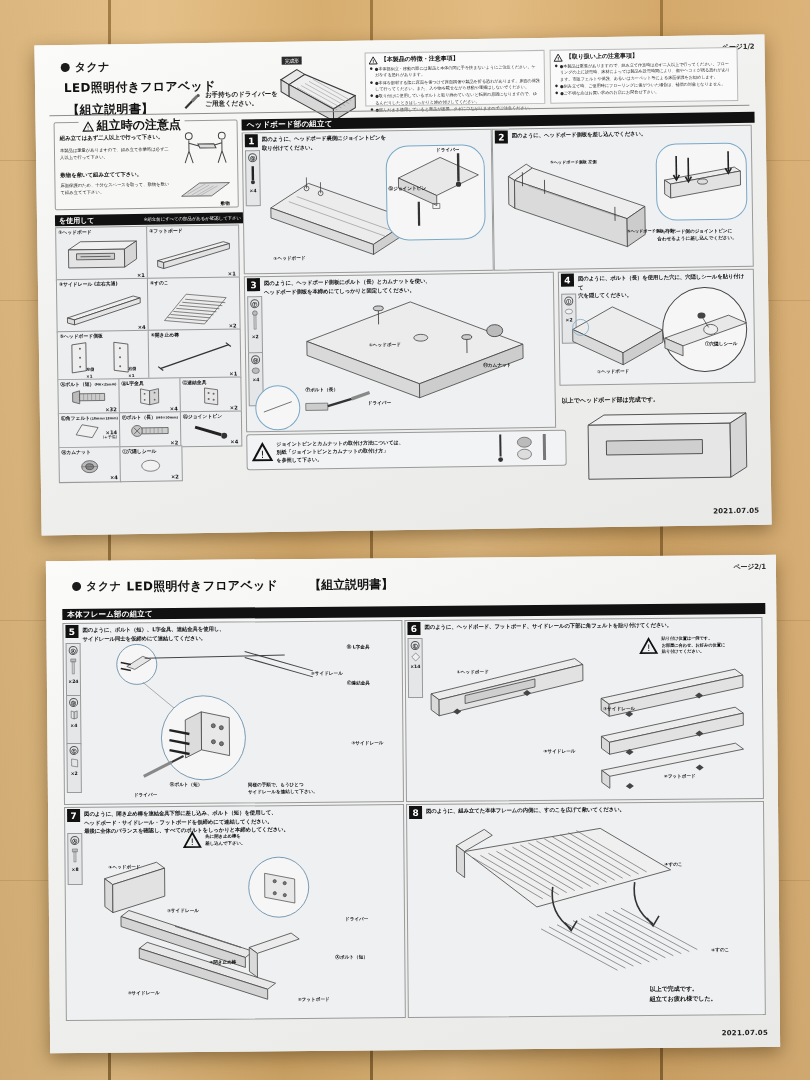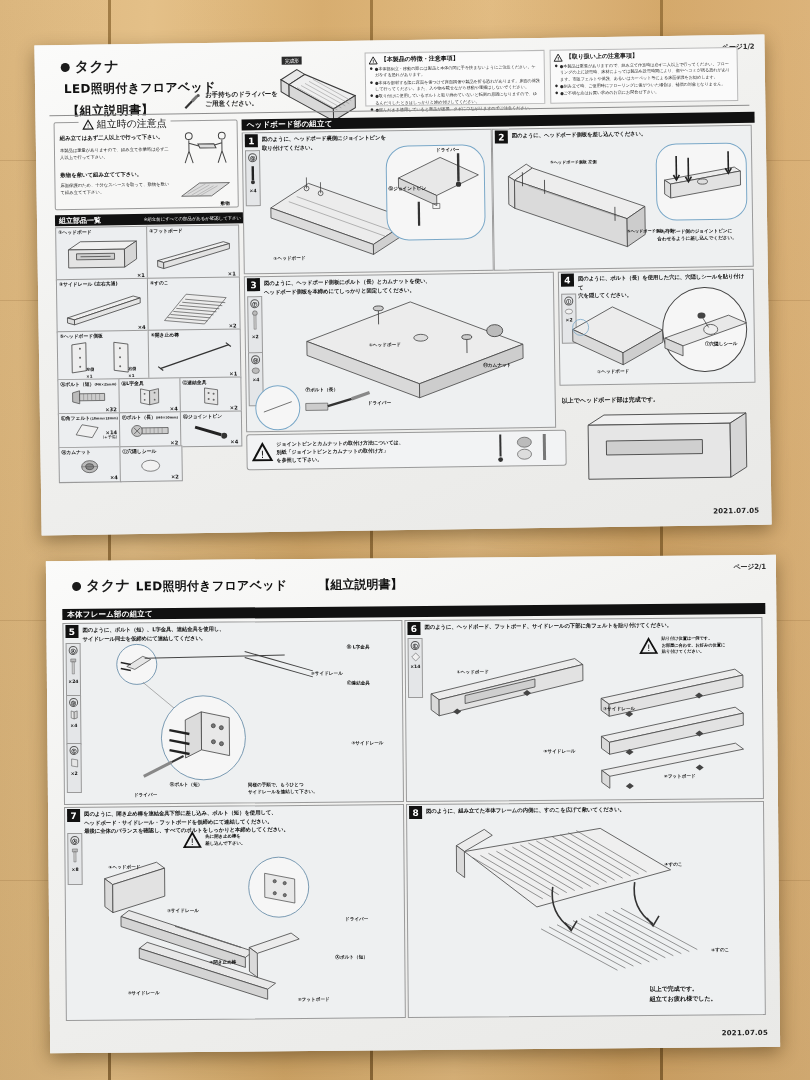--- a/index.html
+++ b/index.html
@@ -24,21 +24,21 @@
   #sheet1{left:38px;top:40px;width:730px;height:490px;transform:rotate(-0.85deg);}
   #sheet2{left:48px;top:558px;width:730px;height:492px;transform:rotate(-0.5deg);}
   .paper-in{position:absolute;inset:0;padding:0;overflow:hidden;
      background:linear-gradient(160deg,#fbfbfa 0%,#f1f1ef 40%,#e9e9e7 100%);}
 
   .pg{position:absolute;right:10px;top:7px;font-size:7px;font-weight:bold;color:#333;letter-spacing:-.2px;}
 
   
   .brand{position:absolute;left:26px;top:12px;}
   .brand .dot{display:inline-block;width:9px;height:9px;border-radius:50%;background:#1b1b1b;vertical-align:middle;margin-right:5px;}
-  .brand .nm{font-size:14px;font-weight:bold;color:#1b1b1b;letter-spacing:.5px;vertical-align:middle;}
+  .brand .nm{font-size:11px;font-weight:bold;color:#1b1b1b;letter-spacing:.5px;vertical-align:middle;}
   .brand .prod{font-size:12px;font-weight:bold;color:#111;margin:4px 0 0 3px;letter-spacing:.3px;}
   .brand .man{font-size:12px;font-weight:bold;color:#111;margin:5px 0 0 6px;letter-spacing:.3px;}
   .drv-note{position:absolute;left:170px;top:48px;font-size:6.5px;font-weight:bold;color:#222;line-height:1.45;}
   .drv-ico{position:absolute;left:148px;top:50px;}
 
   .finished-badge{position:absolute;left:247px;top:15px;background:#2b2b2b;color:#fff;font-size:5px;
      padding:1px 3px;letter-spacing:-.3px;}
   .finished-img{position:absolute;left:240px;top:24px;}
 
   
@@ -179,21 +179,21 @@
   </div>
 
   <div class="thin" style="left:14px;top:70px;width:700px;height:1px;"></div>
 
   <div class="panel white" style="left:18px;top:77px;width:182px;height:86px;border-radius:2px;">
     <div style="position:absolute;left:24px;top:-5px;background:#f7f7f6;padding:0 4px;display:flex;align-items:center;gap:3px;">
       <svg width="11" height="10" viewBox="0 0 10 9">
             <path d="M5 .5 L9.5 8.5 L.5 8.5 Z" fill="none" stroke="#111" stroke-width="1"></path>
             <text x="5" y="7.4" font-size="5" text-anchor="middle" fill="#111">!</text>
           </svg>
-      <span style="font-size:10px;font-weight:normal;color:#111">組立時の注意点</span>
+      <span style="font-size:12px;font-weight:bold;color:#111">組立時の注意点</span>
     </div>
     <div style="position:absolute;left:5px;top:11px;width:118px;font-size:5.4px;font-weight:bold;color:#111;line-height:1.5;">組み立てはあず二人以上で行って下さい。</div>
     <div style="position:absolute;left:5px;top:25px;width:112px;font-size:4.3px;color:#222;line-height:1.6;">本製品は重量がありますので、組み立て作業時は必ず二人以上で行って下さい。</div>
     <div style="position:absolute;left:5px;top:48px;width:118px;font-size:5.4px;font-weight:bold;color:#111;line-height:1.5;">敷物を敷いて組み立てて下さい。</div>
     <div style="position:absolute;left:5px;top:60px;width:112px;font-size:4.3px;color:#222;line-height:1.6;">床面保護のため、十分なスペースを取って、敷物を敷いて組み立てて下さい。</div>
     <div style="position:absolute;right:4px;top:10px;">
       <svg width="54" height="34" viewBox="0 0 54 34">
         <g stroke="#444" stroke-width="1" fill="none">
           <circle cx="10" cy="5" r="3.4"></circle>
               <path d="M10 9 L10 20 M10 20 L6 32 M10 20 L14 32 M10 12 L20 15"></path>
@@ -211,21 +211,21 @@
               <path d="M14 17 L32 7"></path>
               <path d="M18 18 L36 8"></path>
               <path d="M22 18 L40 8"></path>
             </g>
       </svg>
     </div>
     <div class="cap" style="right:8px;bottom:1px;">敷物</div>
   </div>
 
   <div class="plhead" style="left:18px;top:170px;width:182px;">
-    <span class="t">組立部品一覧</span>
+    <span class="t">を使用して</span>
     <span class="s">※組立前にすべての部品があるか確認して下さい</span>
   </div>
 
   <div class="pcell" style="left:18px;top:182px;width:91px;height:52px;">
     <div class="lb"><span>①</span><span>ヘッドボード</span></div>
     <svg style="position:absolute;left:8px;top:10px" width="76" height="36" viewBox="0 0 76 36">
       <g fill="none" stroke="#444" stroke-width=".8">
         <path d="M4 12 L16 4 L72 4 L60 12 Z" fill="#f0f0f0"></path>
         <path d="M4 12 L4 30 L60 30 L60 12 Z" fill="#e4e4e4"></path>
         <path d="M60 12 L72 4 L72 22 L60 30 Z" fill="#d6d6d6"></path>

